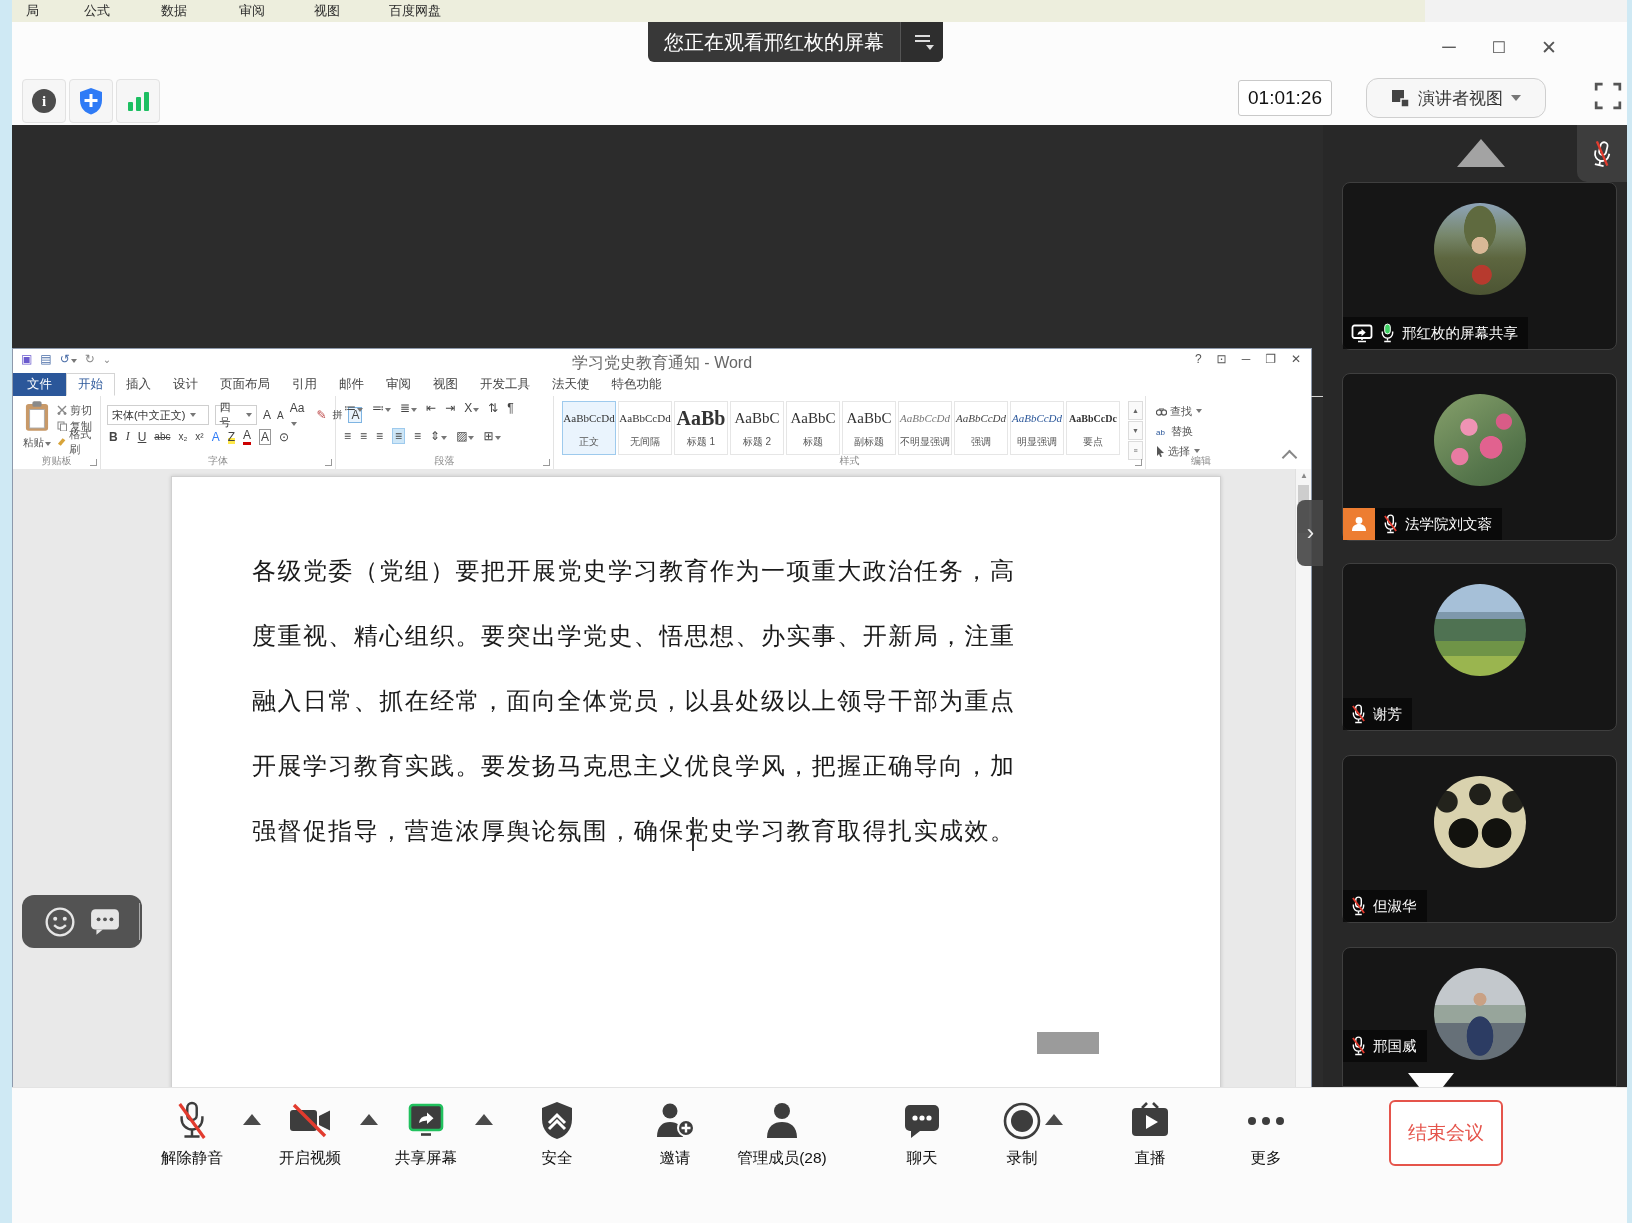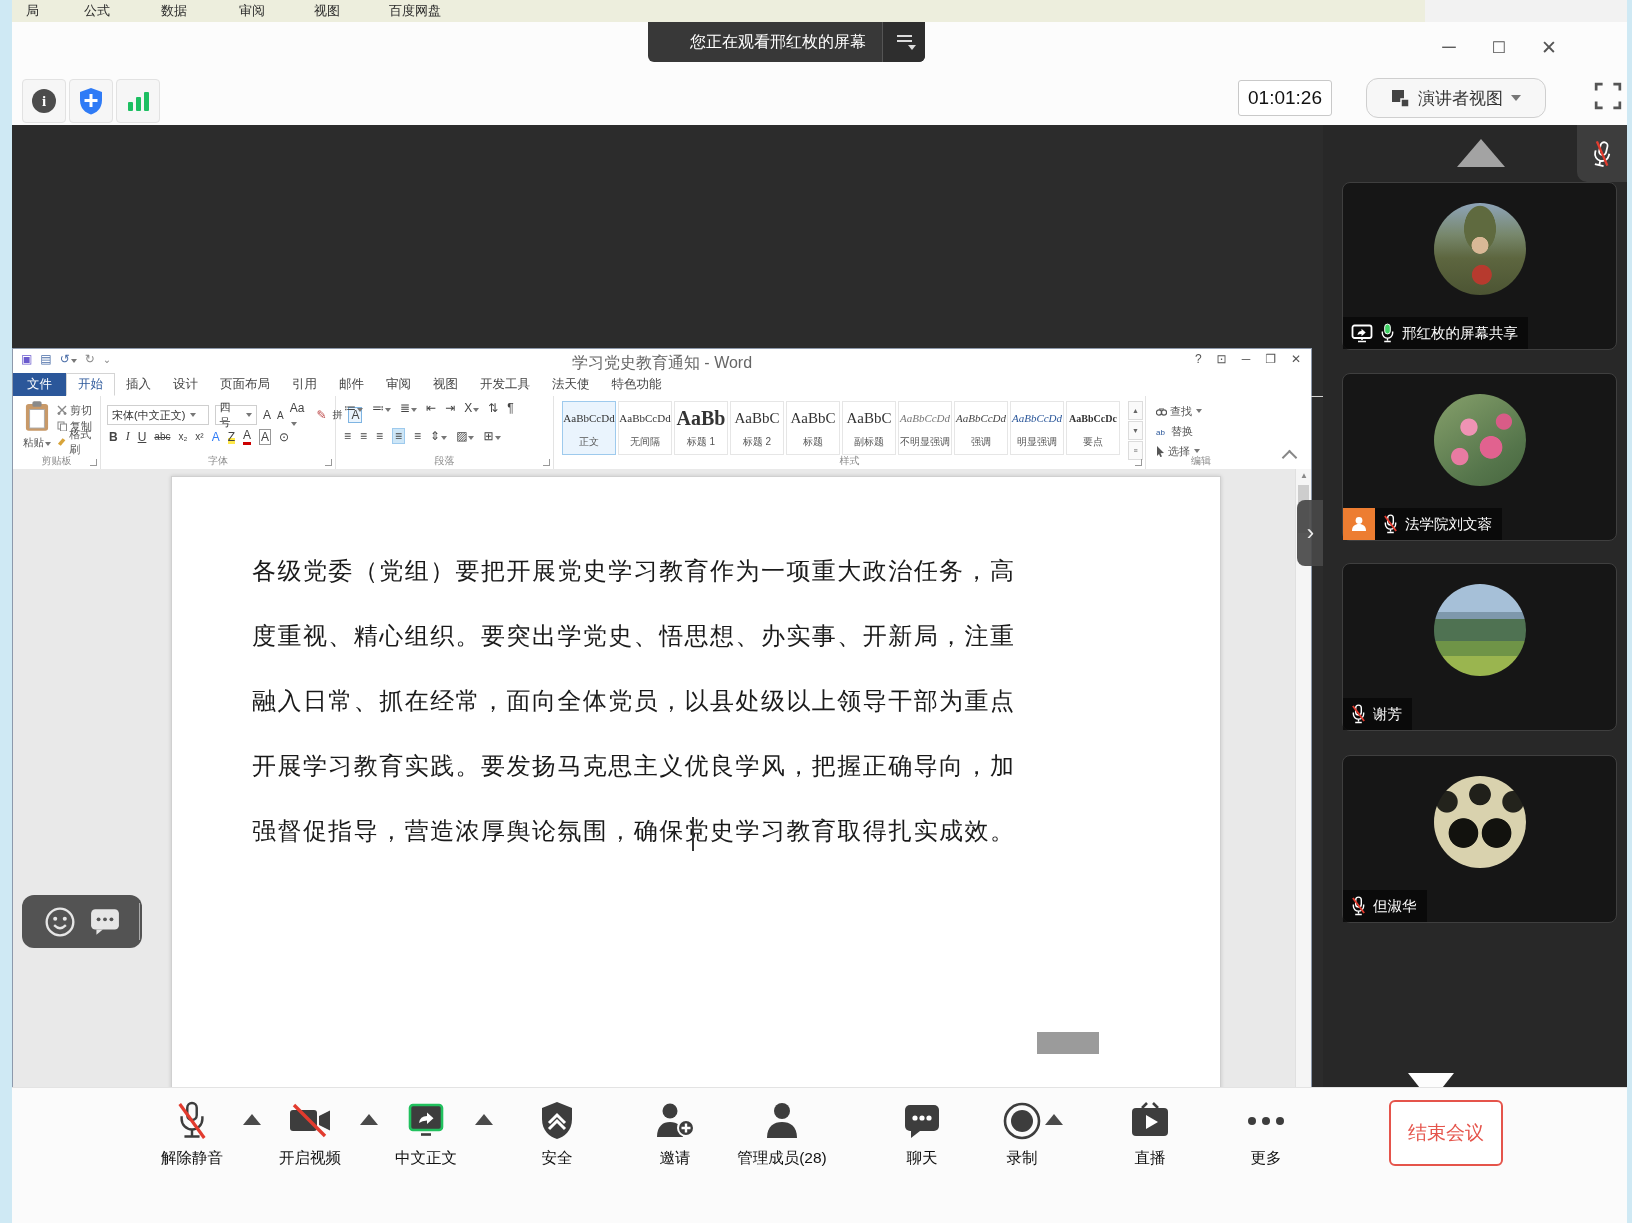--- a/index.html
+++ b/index.html
@@ -10,21 +10,21 @@
   
   #deskbar{left:12px;top:0;width:1615px;height:22px;background:#edeedd;border-bottom:1px solid #c4c8af;}
   #deskbar span{position:absolute;top:2px;font-size:13px;color:#2a2a2a;}
   #deskbar .white-cover{position:absolute;left:1413px;top:0;width:202px;height:22px;background:#f2f2f2;}
 
   
   #app{left:12px;top:22px;width:1615px;height:1201px;background:#fcfcfc;}
 
   
   #banner{left:636px;top:0;height:40px;background:#383838;border-radius:0 0 6px 6px;display:flex;align-items:stretch;}
-  #banner .btxt{display:flex;align-items:center;padding:4px 16px;color:#fff;font-size:16px;margin-left:26px;}
+  #banner .btxt{display:flex;align-items:center;padding:4px 16px;color:#fff;font-size:20px;}
   #banner .bmenu{width:42px;background:#2e2e2e;border-left:1px solid #555;border-radius:0 0 6px 0;
     display:flex;flex-direction:column;align-items:center;justify-content:center;gap:3px;}
   #banner .hline{width:15px;height:2px;background:#ddd;}
   #banner .bcaret{width:0;height:0;border-left:4px solid transparent;border-right:4px solid transparent;border-top:5px solid #ddd;align-self:flex-end;margin-right:9px;}
 
   
   .winctl{top:8px;width:34px;height:34px;display:flex;align-items:center;justify-content:center;font-size:19px;color:#555;}
 
   
   .cbtn{top:57px;width:42px;height:42px;background:#f6f6f6;border:1px solid #e2e2e2;border-radius:4px;display:flex;align-items:center;justify-content:center;}
@@ -534,20 +534,32 @@
         <svg width="15" height="20" viewBox="0 0 16 21">
           <rect x="5" y="1" width="6" height="10.5" rx="3" fill="none" stroke="#fff" stroke-width="1.5"></rect>
           <path d="M2.5 9 v1.5 a5.5 5.5 0 0 0 11 0 V9" fill="none" stroke="#fff" stroke-width="1.5"></path>
           <path d="M8 16 v2.5 M4.5 19.5 h7" stroke="#fff" stroke-width="1.5"></path>
           <path d="M2 2 L14 18" stroke="#e23b2e" stroke-width="2"></path>
         </svg>
         <span>但淑华</span>
       </div>
     </div>
 
+    <div class="tile" style="top:822px;height:140px;border-radius:8px 8px 0 0">
+      <div class="avatar av5"></div>
+      <div class="plabel" style="bottom:24px">
+        <svg width="15" height="20" viewBox="0 0 16 21">
+          <rect x="5" y="1" width="6" height="10.5" rx="3" fill="none" stroke="#fff" stroke-width="1.5"></rect>
+          <path d="M2.5 9 v1.5 a5.5 5.5 0 0 0 11 0 V9" fill="none" stroke="#fff" stroke-width="1.5"></path>
+          <path d="M8 16 v2.5 M4.5 19.5 h7" stroke="#fff" stroke-width="1.5"></path>
+          <path d="M2 2 L14 18" stroke="#e23b2e" stroke-width="2"></path>
+        </svg>
+        <span>邢国威</span>
+      </div>
+    </div>
     <div class="tri-down"></div>
   </div>
 
   <div id="toolbar" class="abs">
 
     <div class="tool" style="left:132px">
       <div class="ic">
           <svg width="34" height="42" viewBox="0 0 36 44">
         <rect x="13" y="3" width="10" height="18" rx="5" fill="none" stroke="#3d3d3d" stroke-width="2.6"></rect>
         <path d="M7 17 v3 a11 11 0 0 0 22 0 v-3" fill="none" stroke="#3d3d3d" stroke-width="2.6"></path>
@@ -572,21 +584,21 @@
     <div class="tcaret" style="left:348px"></div>
 
     <div class="tool" style="left:366px">
       <div class="ic">
           <svg width="42" height="38" viewBox="0 0 42 38">
         <rect x="5" y="3" width="32" height="25" rx="3" fill="#3d3d3d" stroke="#21c15e" stroke-width="2.6"></rect>
         <path d="M14 21 q1-7 8-7 l0-3.6 6.5 5.8-6.5 5.8 0-3.6 q-5 0-8 2.6z" fill="#fff"></path>
         <path d="M16 32.5 h10" stroke="#3d3d3d" stroke-width="2.6"></path>
       </svg>
         </div>
-      <div class="lbl">中文正文</div>
+      <div class="lbl">共享屏幕</div>
     </div>
     <div class="tcaret" style="left:463px"></div>
 
     <div class="tool" style="left:497px">
       <div class="ic">
           <svg width="34" height="40" viewBox="0 0 34 40">
         <path d="M17 1 L32 7 v11 c0 12-8 18-15 20 C10 36 2 30 2 18 V7 Z" fill="#3d3d3d"></path>
         <path d="M9 22 L17 14 L25 22" fill="none" stroke="#fff" stroke-width="3"></path>
         <path d="M9 28 L17 20 L25 28" fill="none" stroke="#fff" stroke-width="3"></path>
       </svg>

